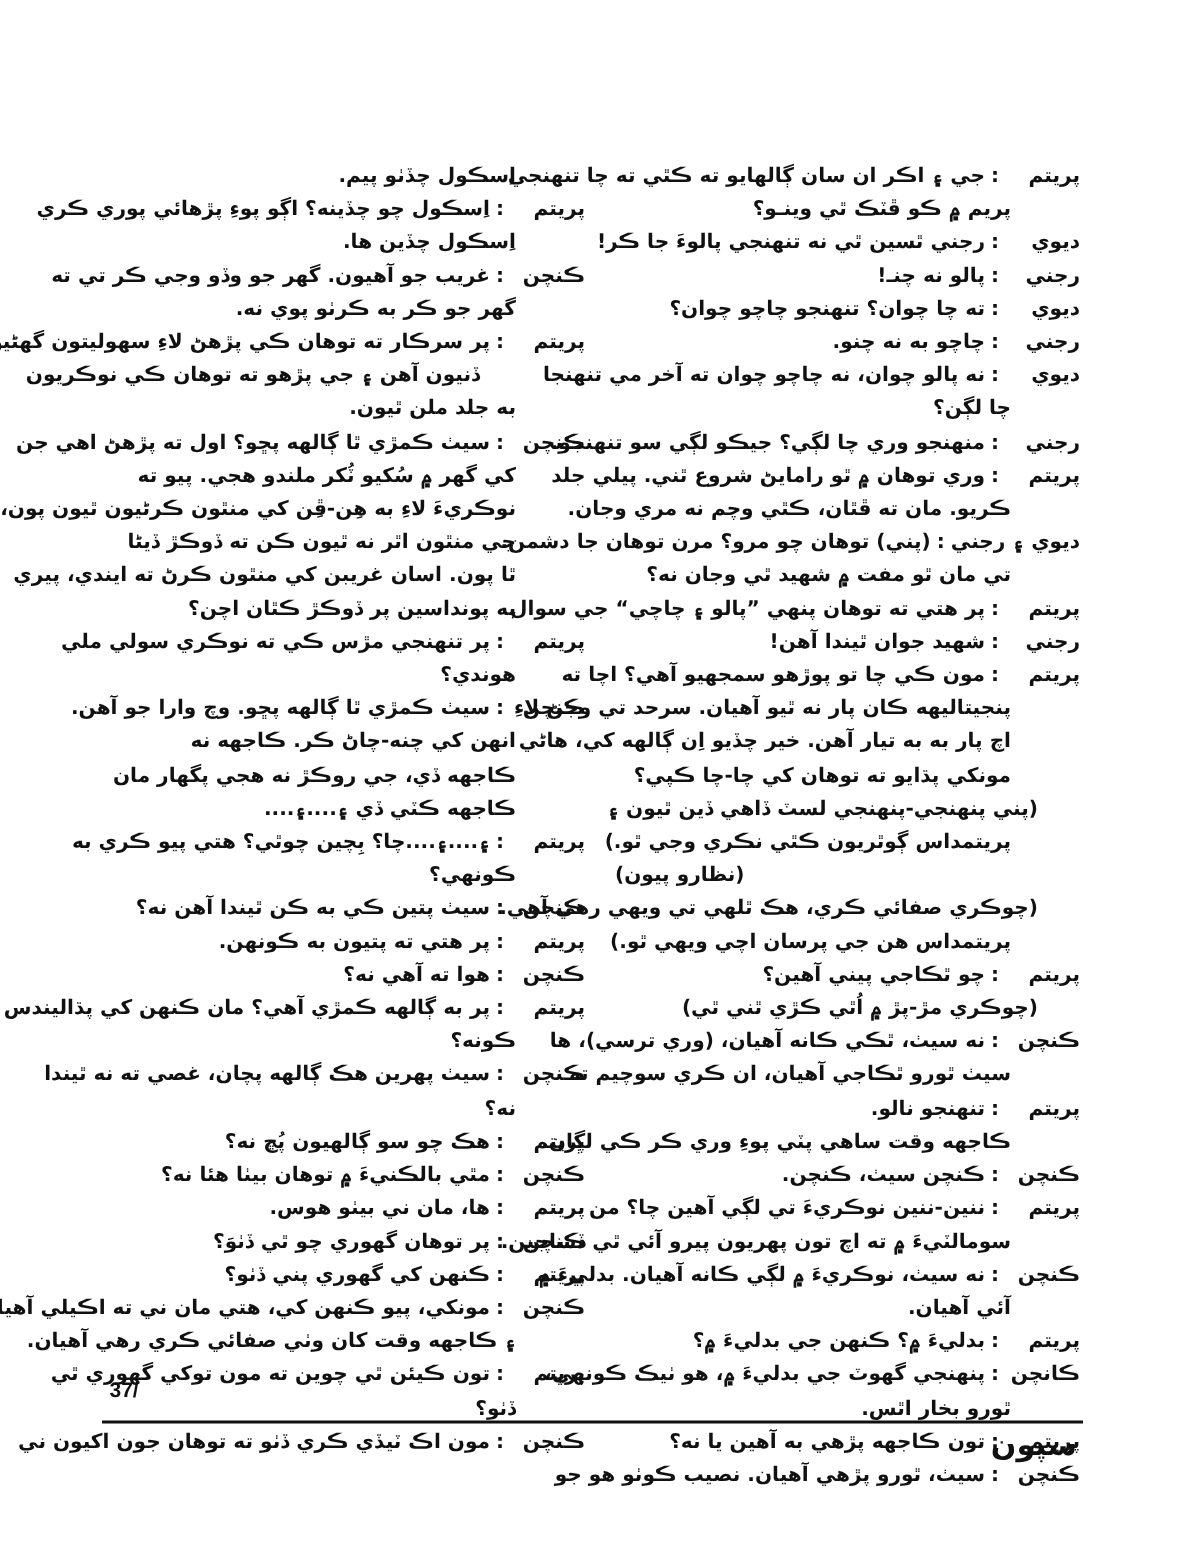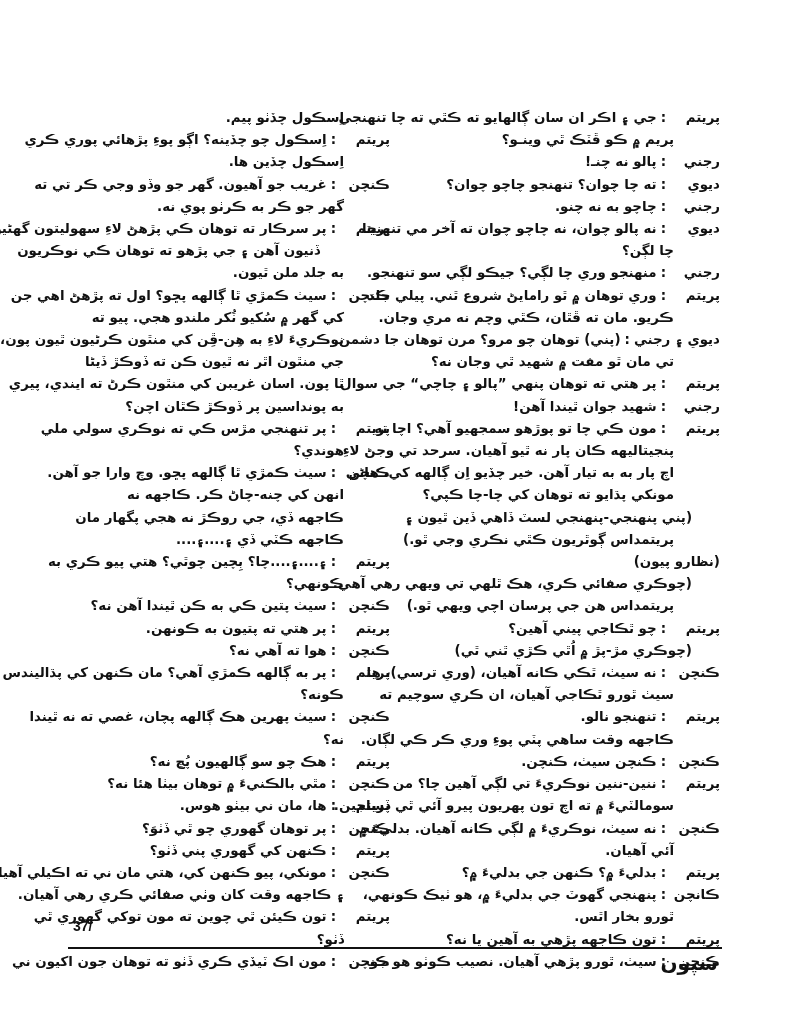--- a/index.html
+++ b/index.html
@@ -7,36 +7,37 @@
          font-family: "DejaVu Sans", sans-serif; color: #111; }
   .page { position: absolute; left: 0; top: 0; width: 800px; height: 1035px; }
   .col { position: absolute; top: 72px; direction: rtl; font-size: 13.4px; font-weight: bold;
          line-height: 22.2px; margin-top: 35px; }
   .col-right { left: 410px; width: 310px; }
   .col-left { left: 72px; width: 318px; }
   .line { white-space: nowrap; overflow: visible; text-align: right; }
   .line.i1 { padding-right: 46px; }
   .line.i2 { padding-right: 70px; }
   .line.i3 { padding-right: 28px; }
-  .line.center { text-align: right; }
+  .line.center { text-align: left; }
   .speaker { display: inline-block; min-width: 50px; }
   .sep { padding: 0 4px; }
   .rule { position: absolute; left: 68px; top: 947px; width: 654px; height: 2px; background: #111; }
   .pageno { position: absolute; left: 73px; top: 918px; font-family: "Liberation Sans", sans-serif;
             font-size: 14px; font-weight: bold; direction: ltr; }
   .masthead { position: absolute; right: 82px; top: 951px; font-size: 20px; font-weight: bold;
               direction: rtl; font-family: "DejaVu Sans", sans-serif; }
 </style>
 </head>
 <body>
 
 <div class="page">
   <div class="col col-right" id="colR">
       <div class="line"><span class="speaker">پريتم</span><span class="sep">:</span><span>جي ۽ اڪر ان سان ڳالهايو ته ڪٿي ته چا تنهنجي</span></div>
       <div class="line i1"><span>پريم ۾ ڪو ڦٽڪ ٿي وينـو؟</span></div>
+      <div class="line"><span class="speaker">ديوي</span><span class="sep">:</span><span>رجني ٿسين ٿي نه تنهنجي پالوءَ جا ڪر!</span></div>
       <div class="line"><span class="speaker">رجني</span><span class="sep">:</span><span>پالو نه چنـ!</span></div>
       <div class="line"><span class="speaker">ديوي</span><span class="sep">:</span><span>ته چا چوان؟ تنهنجو چاچو چوان؟</span></div>
       <div class="line"><span class="speaker">رجني</span><span class="sep">:</span><span>چاچو به نه چنو.</span></div>
       <div class="line"><span class="speaker">ديوي</span><span class="sep">:</span><span>نه پالو چوان، نه چاچو چوان ته آخر مي تنهنجا</span></div>
       <div class="line i1"><span>چا لڳن؟</span></div>
       <div class="line"><span class="speaker">رجني</span><span class="sep">:</span><span>منهنجو وري چا لڳي؟ جيڪو لڳي سو تنهنجو.</span></div>
       <div class="line"><span class="speaker">پريتم</span><span class="sep">:</span><span>وري توهان ۾ ٿو رامايڻ شروع ٿني. پيلي جلد</span></div>
       <div class="line i1"><span>ڪريو. مان ته ڦٿان، ڪٿي وچم نه مري وجان.</span></div>
       <div class="line"><span class="speaker">ديوي ۽ رجني</span><span class="sep">:</span><span>(پني) توهان چو مرو؟ مرن توهان جا دشمن.</span></div>
       <div class="line i1"><span>تي مان ٿو مفت ۾ شهيد ٿي وجان نه؟</span></div>

